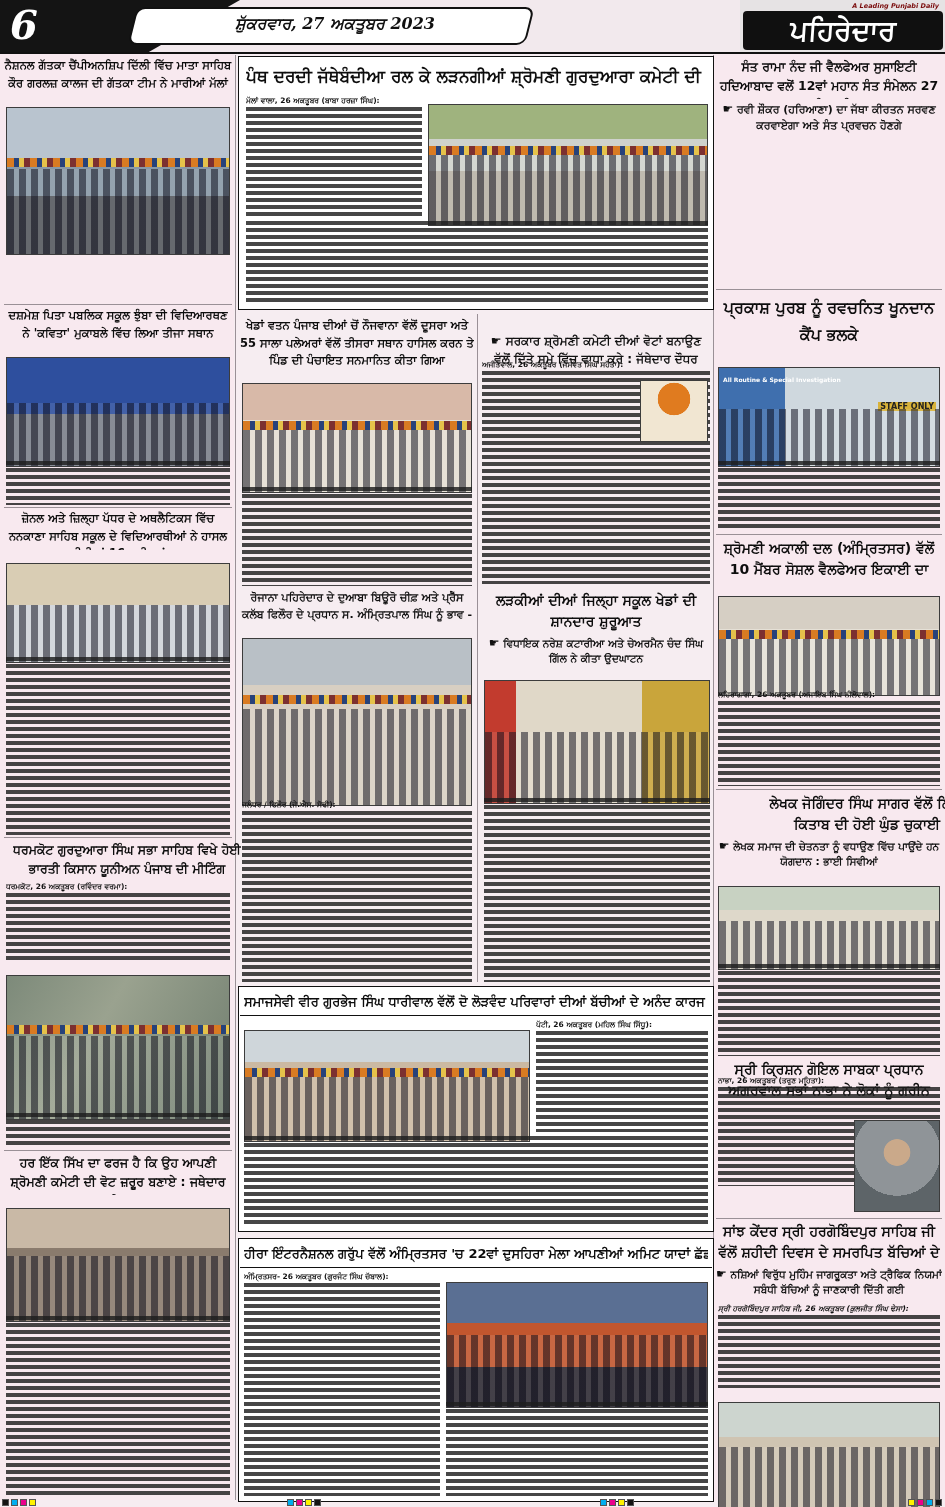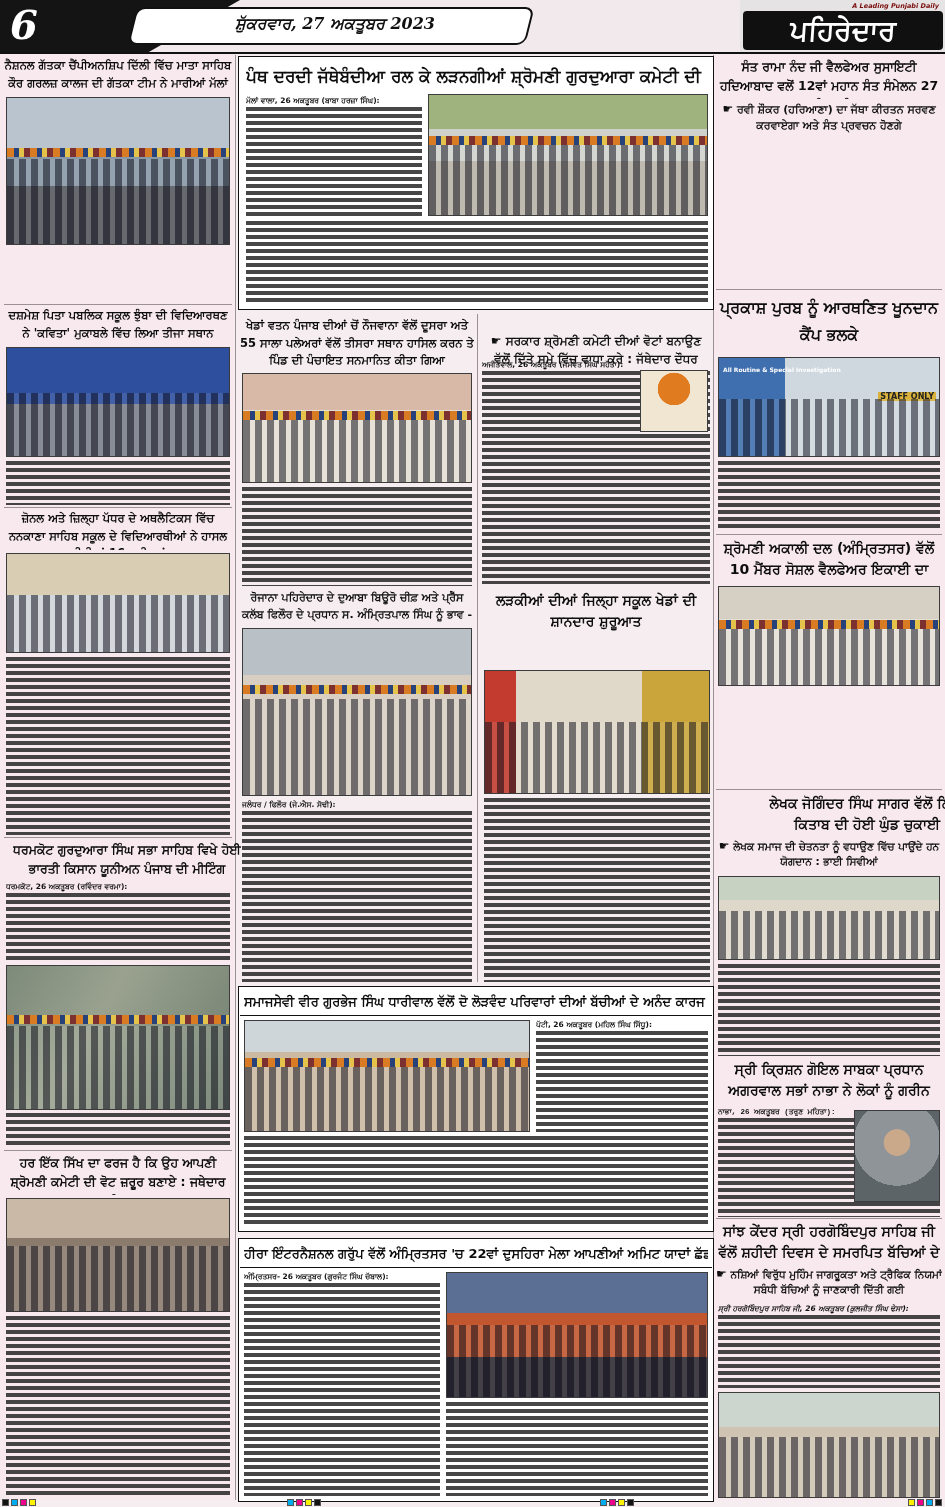--- a/index.html
+++ b/index.html
@@ -29,21 +29,21 @@
   .h-m {font-size:12.5px;line-height:19px;}
   .h-lg{font-size:14px;line-height:21px;}
   .subh{position:absolute;font-weight:bold;color:#111;text-align:center;font-size:10.5px;line-height:15px;overflow:hidden;}
   .hand{font-size:12px;}
   .txt{position:absolute;overflow:hidden;}
   .dl{font-size:7.5px;line-height:10px;color:#111;font-weight:bold;white-space:nowrap;overflow:hidden;}
   .sim{position:absolute;left:0;right:0;bottom:0;
     background-image:repeating-linear-gradient(to bottom,rgba(30,30,30,.82) 0 3.6px,transparent 3.6px 7px);}
   .sim-full{top:0;}
   .sim-dl{top:11px;}
-  .photo{position:absolute;border:1px solid #3c3c3c;box-sizing:border-box;overflow:hidden;}
+  .photo{position:absolute;border:1px solid #3c3c3c;box-sizing:border-box;overflow:hidden;margin-top:10px;}
   .people::after{content:"";position:absolute;left:0;right:0;bottom:0;height:58%;
     background:repeating-linear-gradient(90deg,rgba(25,25,38,.55) 0 7px,rgba(255,255,255,.10) 7px 12px);}
   .heads::before{content:"";position:absolute;left:0;right:0;top:34%;height:9px;z-index:2;
     background:repeating-linear-gradient(90deg,#d97b22 0 7px,#27427a 7px 12px,#e5c24a 12px 17px,#7c3030 17px 23px);}
   .box{position:absolute;background:#fff;border:1.5px solid #111;box-sizing:border-box;}
   .vr{position:absolute;width:1px;background:#9a9096;}
   .hr{position:absolute;height:1px;background:#9a9096;}
   .panel-pink{position:absolute;background:#f8e9ef;}
   .ovl{position:absolute;color:#fff;font-weight:bold;}
 
@@ -139,20 +139,24 @@
   <div class="photo" style="left:640px;top:370px;width:68px;height:62px;background:radial-gradient(circle at 50% 30%,#e07b1f 0 30%,#f1e6d2 31%);"></div>
 
   <div class="subh" style="left:240px;top:589px;width:234px;height:36px;font-size:11px;line-height:17px;">ਰੋਜਾਨਾ ਪਹਿਰੇਦਾਰ ਦੇ ਦੁਆਬਾ ਬਿਊਰੋ ਚੀਫ਼ ਅਤੇ ਪ੍ਰੈੱਸ ਕਲੱਬ ਫਿਲੌਰ ਦੇ ਪ੍ਰਧਾਨ ਸ. ਅੰਮ੍ਰਿਤਪਾਲ ਸਿੰਘ ਨੂੰ ਭਾਵ - ਭਿੰਨੀਆਂ ਸ਼ਰਧਾਂਜਲੀਆਂ ਭੇਂਟ</div>
   <div class="photo people heads" style="left:242px;top:628px;width:230px;height:168px;background:linear-gradient(#b9c0c6 0 28%,#d8cfc2 28%);"></div>
   <div class="txt" style="left:242px;top:800px;width:230px;height:182px;">
     <div class="dl">ਜਲੰਧਰ / ਫਿਲੌਰ (ਜੇ.ਐਸ. ਸੋਢੀ):</div>
     <div class="sim sim-dl"></div>
   </div>
 
   <div class="hl h-lg" style="left:482px;top:590px;width:228px;height:44px;">ਲੜਕੀਆਂ ਦੀਆਂ ਜਿਲ੍ਹਾ ਸਕੂਲ ਖੇਡਾਂ ਦੀ ਸ਼ਾਨਦਾਰ ਸ਼ੁਰੂਆਤ</div>
+  <div class="subh" style="left:482px;top:636px;width:228px;height:32px;">
+    <span class="hand">☛</span>
+    <span>ਵਿਧਾਇਕ ਨਰੇਸ਼ ਕਟਾਰੀਆ ਅਤੇ ਚੇਅਰਮੈਨ ਚੰਦ ਸਿੰਘ ਗਿੱਲ ਨੇ ਕੀਤਾ ਉਦਘਾਟਨ</span>
+  </div>
   <div class="photo people" style="left:484px;top:670px;width:226px;height:124px;background:linear-gradient(90deg,#c23b2e 0 14%,#e0d8c8 14% 70%,#c9a53b 70%);"></div>
   <div class="txt" style="left:484px;top:798px;width:226px;height:184px;">
     <div class="sim sim-full"></div>
   </div>
 
   <div class="box" style="left:238px;top:986px;width:476px;height:246px;"></div>
   <div class="hl" style="left:244px;top:991px;width:464px;height:22px;font-size:13px;line-height:21px;white-space:nowrap;">ਸਮਾਜਸੇਵੀ ਵੀਰ ਗੁਰਭੇਜ ਸਿੰਘ ਧਾਰੀਵਾਲ ਵੱਲੋਂ ਦੋ ਲੋੜਵੰਦ ਪਰਿਵਾਰਾਂ ਦੀਆਂ ਬੱਚੀਆਂ ਦੇ ਅਨੰਦ ਕਾਰਜ ਕਰਵਾਏ ਗਏ</div>
   <div class="hr" style="left:240px;top:1015px;width:472px;background:#111;"></div>
   <div class="photo people heads" style="left:244px;top:1020px;width:286px;height:112px;background:linear-gradient(#cfd6da 0 28%,#cbb9a2 28%);"></div>
   <div class="txt" style="left:536px;top:1020px;width:172px;height:112px;">
@@ -175,46 +179,50 @@
     <div class="sim sim-full"></div>
   </div>
 
   <div class="hl h-m" style="left:716px;top:57px;width:226px;height:42px;">ਸੰਤ ਰਾਮਾ ਨੰਦ ਜੀ ਵੈਲਫੇਅਰ ਸੁਸਾਇਟੀ ਹਦਿਆਬਾਦ ਵਲੋਂ 12ਵਾਂ ਮਹਾਨ ਸੰਤ ਸੰਮੇਲਨ 27 ਨਵੰਬਰ ਨੂੰ</div>
   <div class="subh" style="left:716px;top:101px;width:226px;height:48px;font-size:11px;line-height:16px;">
     <span class="hand">☛</span>
     <span>ਰਵੀ ਸ਼ੌਕਰ (ਹਰਿਆਣਾ) ਦਾ ਜੱਥਾ ਕੀਰਤਨ ਸਰਵਣ ਕਰਵਾਏਗਾ ਅਤੇ ਸੰਤ ਪ੍ਰਵਚਨ ਹੋਣਗੇ</span>
   </div>
 
   <div class="hr" style="left:716px;top:289px;width:226px;"></div>
-  <div class="hl" style="left:716px;top:294px;width:226px;height:58px;font-size:16px;line-height:27px;">ਪ੍ਰਕਾਸ਼ ਪੁਰਬ ਨੂੰ ਆਰਥਣਿਤ ਖੂਨਦਾਨ ਕੈਂਪ ਭਲਕੇ</div>
+  <div class="hl" style="left:716px;top:294px;width:226px;height:58px;font-size:16px;line-height:27px;">ਪ੍ਰਕਾਸ਼ ਪੁਰਬ ਨੂੰ ਰਵਚਨਿਤ ਖੂਨਦਾਨ ਕੈਂਪ ਭਲਕੇ</div>
   <div class="photo people" style="left:718px;top:357px;width:222px;height:100px;background:linear-gradient(90deg,#3f6fae 0 30%,#cfd8de 30%);">
     <span class="ovl" style="left:4px;top:8px;font-size:6px;">All Routine &amp; Special Investigation</span>
     <span class="ovl" style="right:3px;top:34px;font-size:8px;background:#d8b23a;color:#222;padding:0 2px;">STAFF ONLY</span>
   </div>
   <div class="txt" style="left:718px;top:461px;width:222px;height:70px;">
     <div class="sim sim-full"></div>
   </div>
 
   <div class="hr" style="left:716px;top:534px;width:226px;"></div>
   <div class="hl h-lg" style="left:716px;top:538px;width:226px;height:44px;">ਸ਼੍ਰੋਮਣੀ ਅਕਾਲੀ ਦਲ (ਅੰਮ੍ਰਿਤਸਰ) ਵੱਲੋਂ 10 ਮੈਂਬਰ ਸੋਸ਼ਲ ਵੈਲਫੇਅਰ ਇਕਾਈ ਦਾ ਗਠਨ</div>
   <div class="photo people heads" style="left:718px;top:586px;width:222px;height:100px;background:linear-gradient(#d6cfc4 0 33%,#e5e0d6 33%);"></div>
+  <div class="txt" style="left:718px;top:690px;width:222px;height:96px;">
+    <div class="dl">ਲਹਿਰਾਗਾਗਾ, 26 ਅਕਤੂਬਰ (ਅਜਾਇਬ ਸਿੰਘ ਨੀਲੋਵਾਲ):</div>
+    <div class="sim sim-dl"></div>
+  </div>
 
   <div class="hr" style="left:716px;top:789px;width:226px;"></div>
   <div class="hl h-lg" style="left:754px;top:793px;width:226px;height:44px;">ਲੇਖਕ ਜੋਗਿੰਦਰ ਸਿੰਘ ਸਾਗਰ ਵੱਲੋਂ ਲਿਖੀ ਕਿਤਾਬ ਦੀ ਹੋਈ ਘੁੰਡ ਚੁਕਾਈ</div>
   <div class="subh" style="left:716px;top:839px;width:226px;height:34px;">
     <span class="hand">☛</span>
     <span>ਲੇਖਕ ਸਮਾਜ ਦੀ ਚੇਤਨਤਾ ਨੂੰ ਵਧਾਉਣ ਵਿੱਚ ਪਾਉਂਦੇ ਹਨ ਯੋਗਦਾਨ : ਭਾਈ ਸਿਵੀਆਂ</span>
   </div>
   <div class="photo people" style="left:718px;top:876px;width:222px;height:84px;background:linear-gradient(#c8d2c2 0 28%,#ded8ca 28%);"></div>
   <div class="txt" style="left:718px;top:964px;width:222px;height:92px;">
     <div class="sim sim-full"></div>
   </div>
 
   <div class="hl h-lg" style="left:716px;top:1059px;width:226px;height:44px;">ਸ੍ਰੀ ਕ੍ਰਿਸ਼ਨ ਗੋਇਲ ਸਾਬਕਾ ਪ੍ਰਧਾਨ ਅਗਰਵਾਲ ਸਭਾਂ ਨਾਭਾ ਨੇ ਲੋਕਾਂ ਨੂੰ ਗਰੀਨ ਦਿਵਾਲੀ ਮਨਾਉਣ ਦੀ ਕੀਤੀ ਅਪੀਲ</div>
-  <div class="txt" style="left:718px;top:1107px;width:222px;height:110px;font-family:Liberation Mono, monospace;">
+  <div class="txt" style="left:718px;top:1076px;width:222px;height:110px;">
     <div class="dl">ਨਾਭਾ, 26 ਅਕਤੂਬਰ (ਤਰੁਣ ਮਹਿਤਾ):</div>
     <div class="sim sim-dl"></div>
   </div>
   <div class="photo" style="left:854px;top:1110px;width:86px;height:92px;background:radial-gradient(circle at 50% 35%,#caa98a 0 18%,#8f9498 19% 60%,#5d6468 60%);"></div>
 
   <div class="hr" style="left:716px;top:1218px;width:226px;"></div>
   <div class="hl h-lg" style="left:716px;top:1221px;width:226px;height:44px;">ਸਾਂਝ ਕੇਂਦਰ ਸ੍ਰੀ ਹਰਗੋਬਿੰਦਪੁਰ ਸਾਹਿਬ ਜੀ ਵੱਲੋਂ ਸ਼ਹੀਦੀ ਦਿਵਸ ਦੇ ਸਮਰਪਿਤ ਬੱਚਿਆਂ ਦੇ ਪੇਂਟਿੰਗ ਮੁਕਾਬਲੇ ਕਰਵਾਏ ਗਏ</div>
   <div class="subh" style="left:716px;top:1267px;width:226px;height:34px;">
     <span class="hand">☛</span>
     <span>ਨਸ਼ਿਆਂ ਵਿਰੁੱਧ ਮੁਹਿੰਮ ਜਾਗਰੂਕਤਾ ਅਤੇ ਟ੍ਰੈਫਿਕ ਨਿਯਮਾਂ ਸਬੰਧੀ ਬੱਚਿਆਂ ਨੂੰ ਜਾਣਕਾਰੀ ਦਿੱਤੀ ਗਈ</span>

